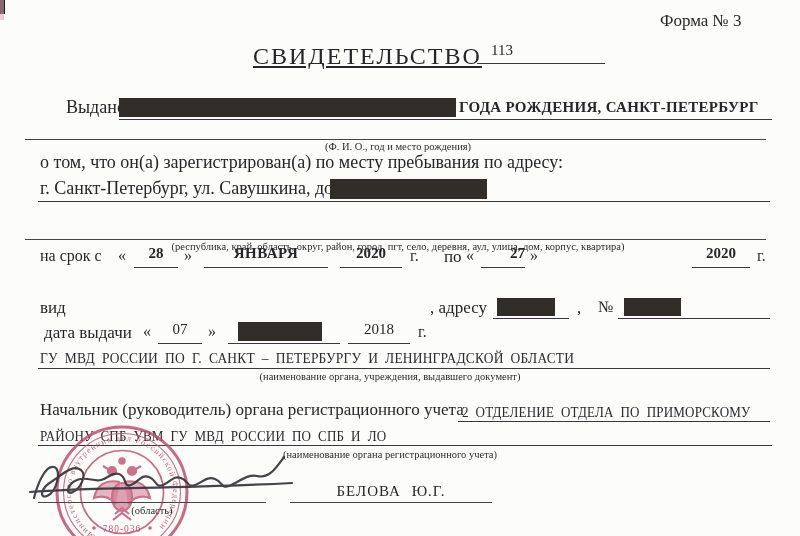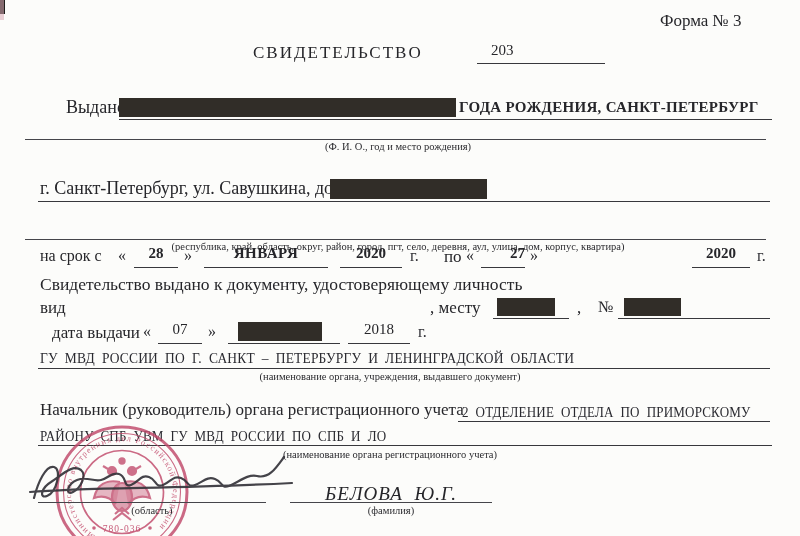--- a/index.html
+++ b/index.html
@@ -27,33 +27,34 @@
 </head>
 <body>
 
 <div class="doc">
 
   <div class="speck"></div>
   <div class="smudge"></div>
 
   <div class="abs" style="left:660px;top:11px;font-size:17px;">Форма № 3</div>
 
-  <div class="abs" style="left:253px;top:43px;font-size:17px;letter-spacing:2px;">СВИДЕТЕЛЬСТВО</div>
+  <div class="abs" style="left:253px;top:43px;font-size:24px;letter-spacing:2px;text-decoration:underline;">СВИДЕТЕЛЬСТВО</div>
 
-  <div class="abs ul" style="left:477px;top:42px;width:114px;height:21px;font-size:15px;padding-left:14px;">203</div>
+  <div class="abs ul" style="left:477px;top:42px;width:114px;height:21px;font-size:15px;padding-left:14px;">113</div>
 
 
   <div class="abs" style="left:66px;top:97px;font-size:18px;">Выдано</div>
   <div class="abs ul" style="left:119px;top:96px;width:653px;height:23px;">
     <span class="redact" style="position:absolute;left:0;top:2px;width:337px;height:19px;"></span>
     <span class="abs bold" style="left:340px;top:3px;font-size:15px;letter-spacing:.3px;">ГОДА РОЖДЕНИЯ, САНКТ-ПЕТЕРБУРГ</span>
   </div>
   <div class="abs thin" style="left:25px;top:120px;width:741px;height:19px;"></div>
   <div class="abs caption" style="left:0;top:141px;width:796px;">(Ф. И. О., год и место рождения)</div>
 
+  <div class="abs" style="left:40px;top:152px;font-size:18px;">о том, что он(а) зарегистрирован(а) по месту пребывания по адресу:</div>
 
   <div class="abs ul" style="left:38px;top:176px;width:732px;height:25px;">
     <span class="abs" style="left:2px;top:2px;font-size:18px;">г. Санкт-Петербург, ул. Савушкина, дом</span>
     <span class="redact" style="position:absolute;left:292px;top:3px;width:157px;height:20px;"></span>
   </div>
   <div class="abs thin" style="left:25px;top:222px;width:741px;height:17px;"></div>
   <div class="abs caption" style="left:0;top:241px;width:796px;">(республика, край, область, округ, район, город, пгт, село, деревня, аул, улица, дом, корпус, квартира)</div>
 
   <div class="abs" style="left:40px;top:247px;font-size:16px;">на срок с</div>
   <span class="abs quote" style="left:118px;top:247px;">«</span>
@@ -62,34 +63,33 @@
   <div class="fieldbox ul center bold val" style="left:204px;top:245px;width:124px;letter-spacing:.5px;">ЯНВАРЯ</div>
   <div class="fieldbox ul center bold val" style="left:340px;top:245px;width:62px;">2020</div>
   <span class="abs quote" style="left:410px;top:247px;">г.</span>
   <span class="abs" style="left:444px;top:247px;font-size:17px;">по</span>
   <span class="abs quote" style="left:466px;top:247px;">«</span>
   <div class="fieldbox ul center bold val" style="left:481px;top:245px;width:44px;text-align:right;">27</div>
   <span class="abs quote" style="left:530px;top:247px;">»</span>
   <div class="fieldbox ul center bold val" style="left:692px;top:245px;width:58px;">2020</div>
   <span class="abs quote" style="left:757px;top:247px;">г.</span>
 
-  <div class="abs" style="left:40px;top:274px;font-size:17.5px;">Свидетельство выдано к документу, удостоверяющему личность</div>
 
   <div class="abs" style="left:40px;top:298px;font-size:17px;">вид</div>
-  <span class="abs" style="left:430px;top:298px;font-size:17px;">, месту</span>
+  <span class="abs" style="left:430px;top:298px;font-size:17px;">, адресу</span>
   <div class="abs ul" style="left:493px;top:296px;width:76px;height:22px;">
     <span class="redact" style="position:absolute;left:4px;top:2px;width:58px;height:18px;"></span>
   </div>
   <span class="abs" style="left:577px;top:298px;font-size:17px;">,</span>
   <span class="abs" style="left:598px;top:298px;font-size:16px;">№</span>
   <div class="abs ul" style="left:618px;top:296px;width:152px;height:22px;">
     <span class="redact" style="position:absolute;left:6px;top:2px;width:57px;height:18px;"></span>
   </div>
 
-  <div class="abs" style="left:52px;top:323px;font-size:17px;">дата выдачи</div>
+  <div class="abs" style="left:44px;top:323px;font-size:17px;">дата выдачи</div>
   <span class="abs quote" style="left:143px;top:323px;">«</span>
   <div class="fieldbox ul center val" style="left:158px;top:321px;width:44px;">07</div>
   <span class="abs quote" style="left:208px;top:323px;">»</span>
   <div class="abs ul" style="left:228px;top:321px;width:112px;height:22px;">
     <span class="redact" style="position:absolute;left:10px;top:1px;width:84px;height:19px;"></span>
   </div>
   <div class="fieldbox ul center val" style="left:348px;top:321px;width:62px;">2018</div>
   <span class="abs quote" style="left:418px;top:323px;">г.</span>
 
   <div class="abs" style="left:40px;top:349px;">
@@ -146,17 +146,16 @@
                C111,30 113,22 121,25 C129,28 127,36 135,33 C143,30 145,23 153,26
                C161,29 159,36 167,33 C175,30 179,24 187,27 C195,30 193,37 201,34
                C211,30 219,22 229,24 C241,27 248,16 256,5"></path>
       <path d="M2,40 C60,35 150,37 264,31"></path>
     </g>
   </svg>
 
   <div class="abs thin" style="left:38px;top:484px;width:228px;height:18px;"></div>
   <div class="abs caption" style="left:38px;top:505px;width:228px;">(область)</div>
 
-  <div class="abs center" style="left:290px;top:483px;width:202px;font-size:19px;letter-spacing:1px;word-spacing:6px;font-style:italic;">БЕЛОВА Ю.Г.</div>
+  <div class="abs center" style="left:290px;top:483px;width:202px;font-size:15px;letter-spacing:1px;word-spacing:6px;">БЕЛОВА Ю.Г.</div>
   <div class="abs thin" style="left:290px;top:484px;width:202px;height:18px;"></div>
-  <div class="abs caption" style="left:290px;top:505px;width:202px;">(фамилия)</div>
 
 </div>
 
 </body></html>

